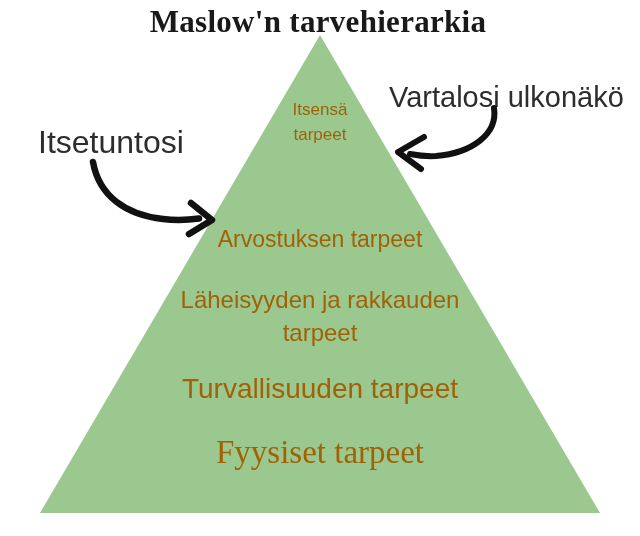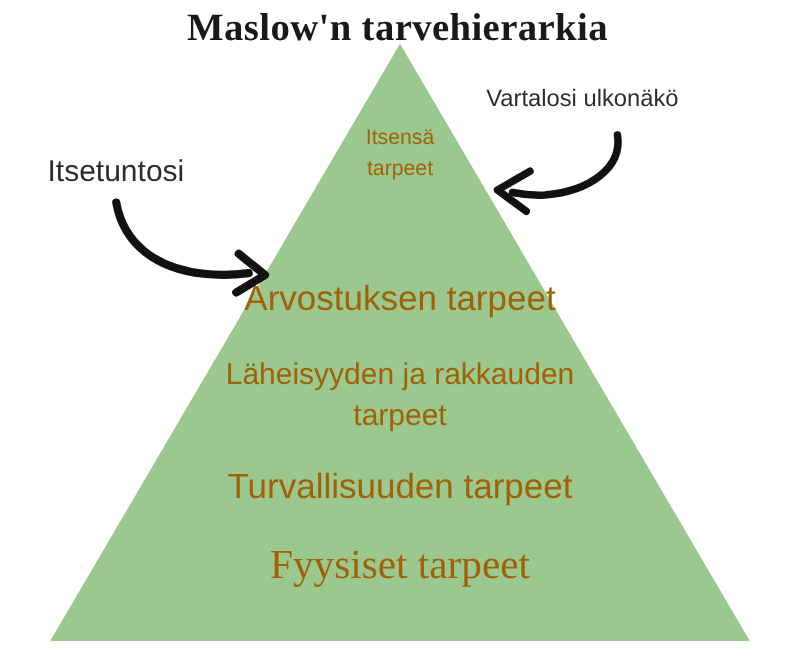--- a/index.html
+++ b/index.html
@@ -38,32 +38,32 @@
   .lvl {
     position: absolute;
     left: 0;
     width: 640px;
     text-align: center;
     color: #a16207;
     font-family: "Liberation Sans", "DejaVu Sans", sans-serif;
   }
   .lvl span { display: block; }
   .lvl1 { top: 97px;  font-size: 17px; line-height: 25px; }
-  .lvl2 { top: 210px; font-size: 28px; line-height: 26px; margin-top: 16px; }
+  .lvl2 { top: 210px; font-size: 23px; line-height: 26px; margin-top: 16px; }
   .lvl3 { top: 283px; font-size: 24px; line-height: 33px; }
   .lvl4 { top: 374px; font-size: 28px; line-height: 30px; }
   .lvl5 { top: 432px; font-size: 33px; line-height: 40px; font-family: Liberation Serif, serif; }
   .annotation {
     position: absolute;
     color: #2d2d2d;
     font-family: "Liberation Sans", "DejaVu Sans", sans-serif;
     white-space: nowrap;
   }
-  .ann-left  { left: 38px;  top: 124px; font-size: 24px; }
-  .ann-right { left: 389px; top: 69px;  font-size: 19px; }
+  .ann-left  { left: 38px;  top: 124px; font-size: 32px; }
+  .ann-right { left: 389px; top: 81px;  font-size: 29px; }
   .arrows {
     position: absolute;
     left: 0;
     top: 0;
     width: 640px;
     height: 536px;
     pointer-events: none;
   }
   .arrows path {
     fill: none;

